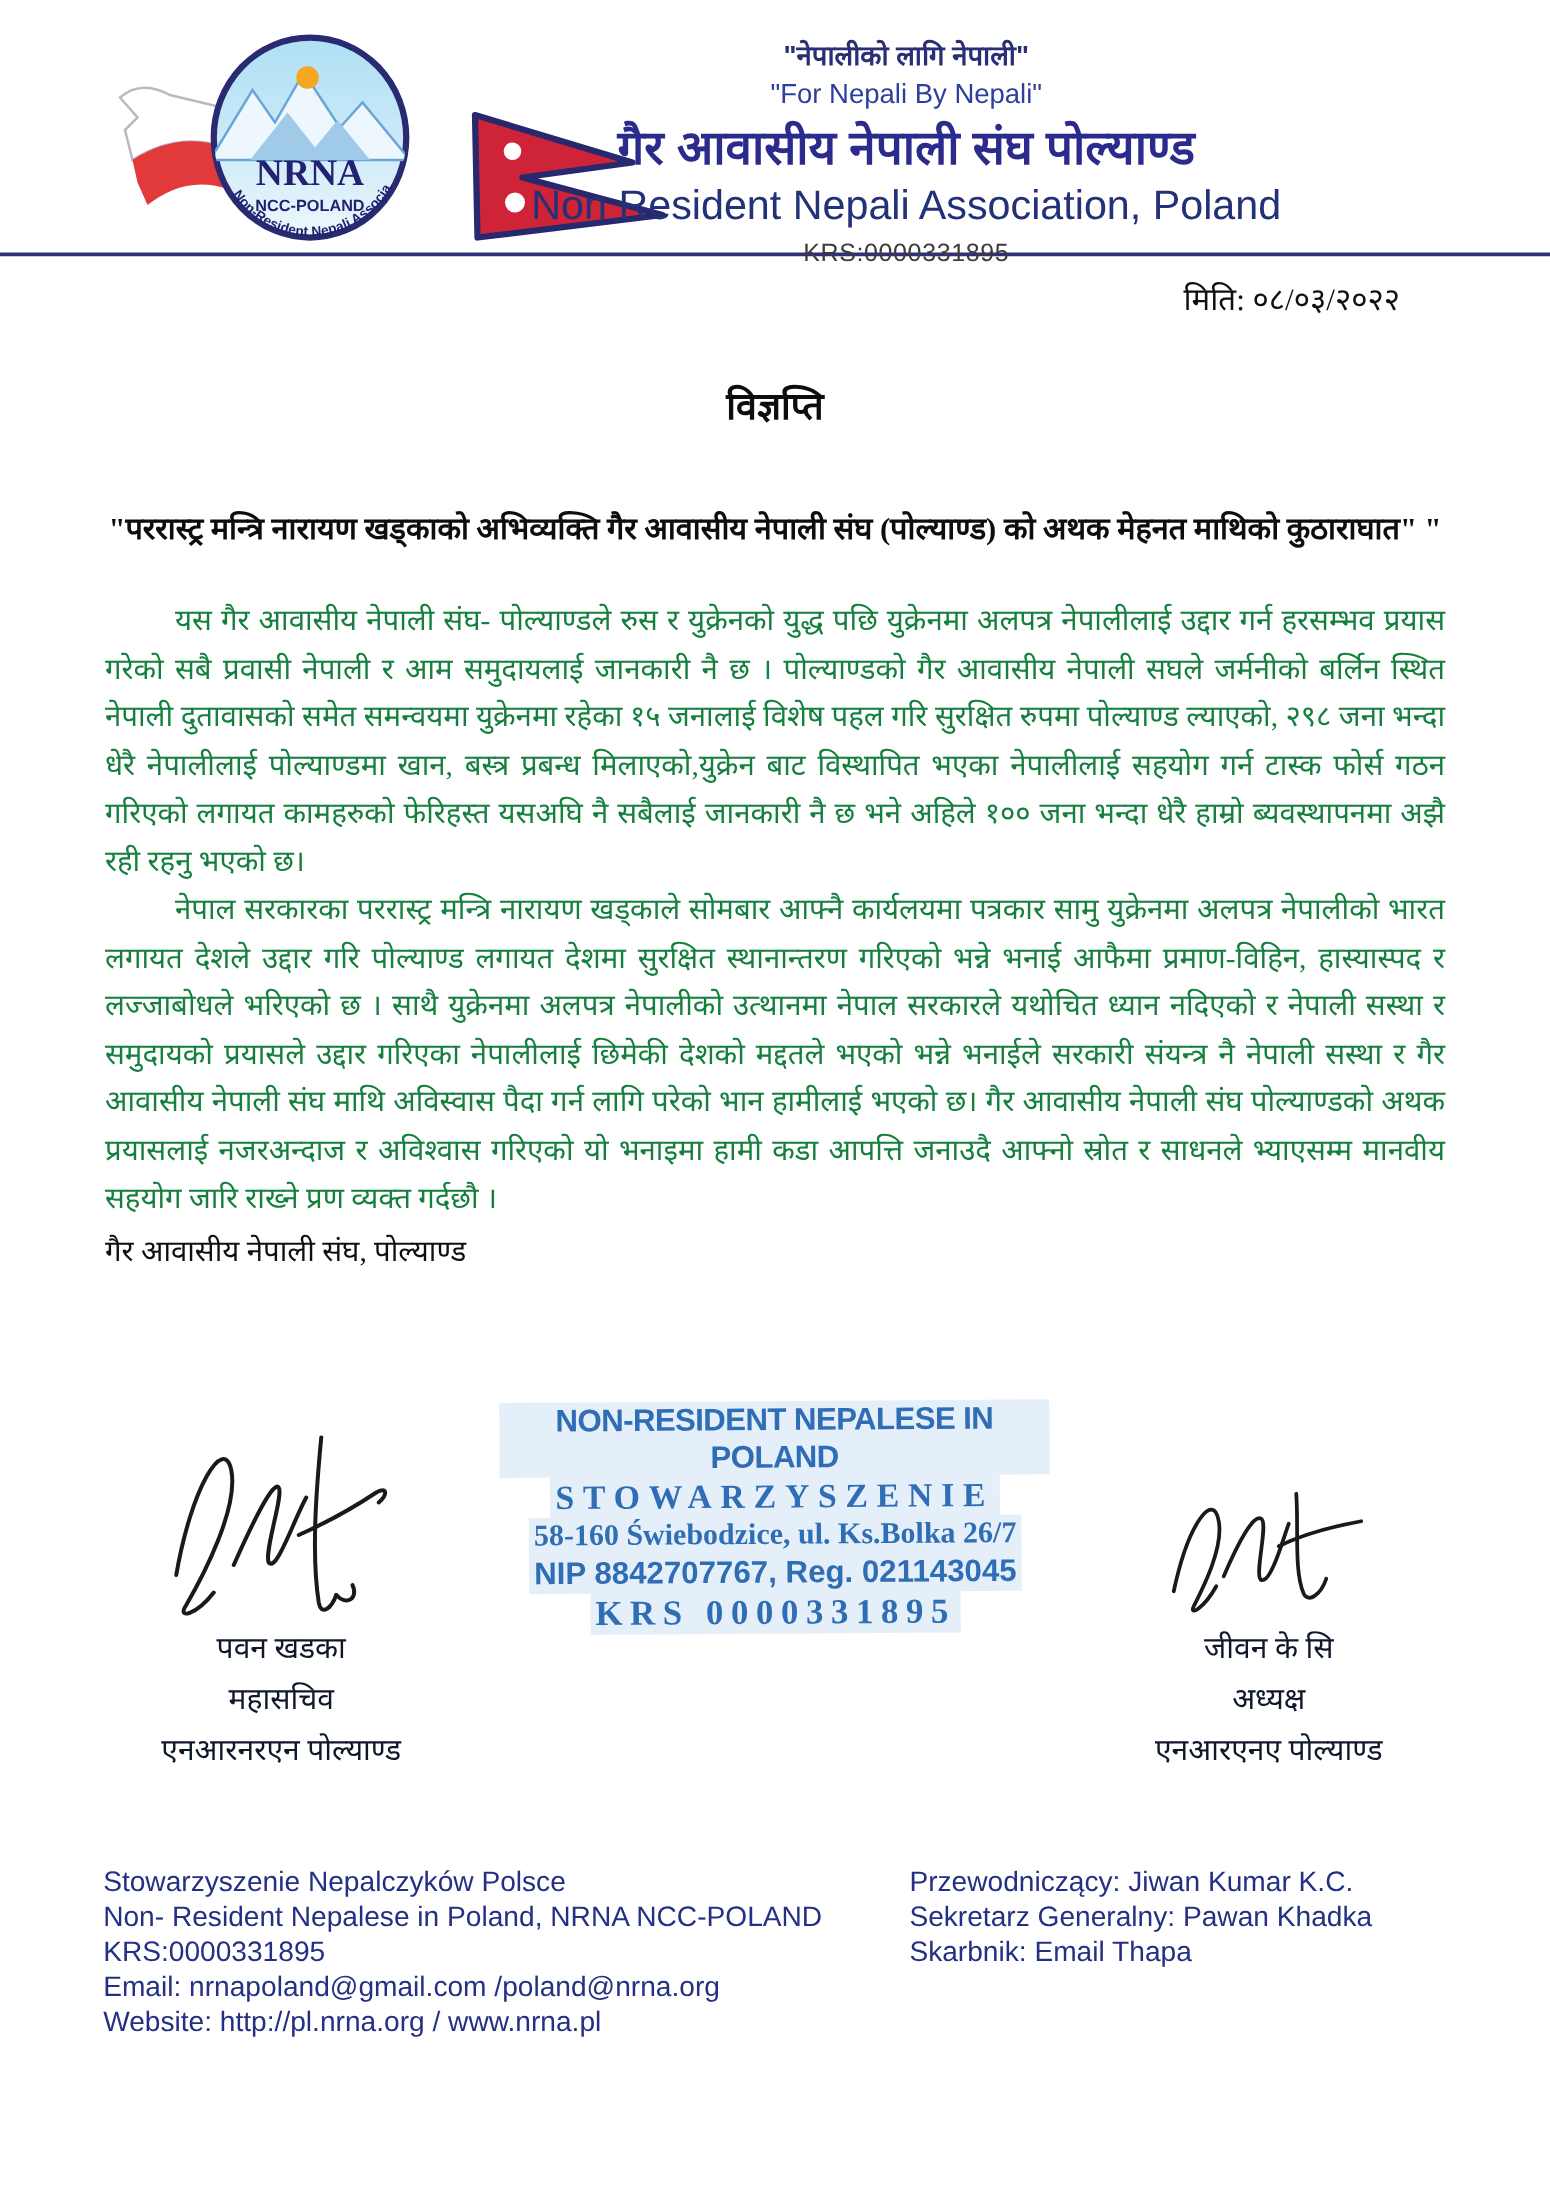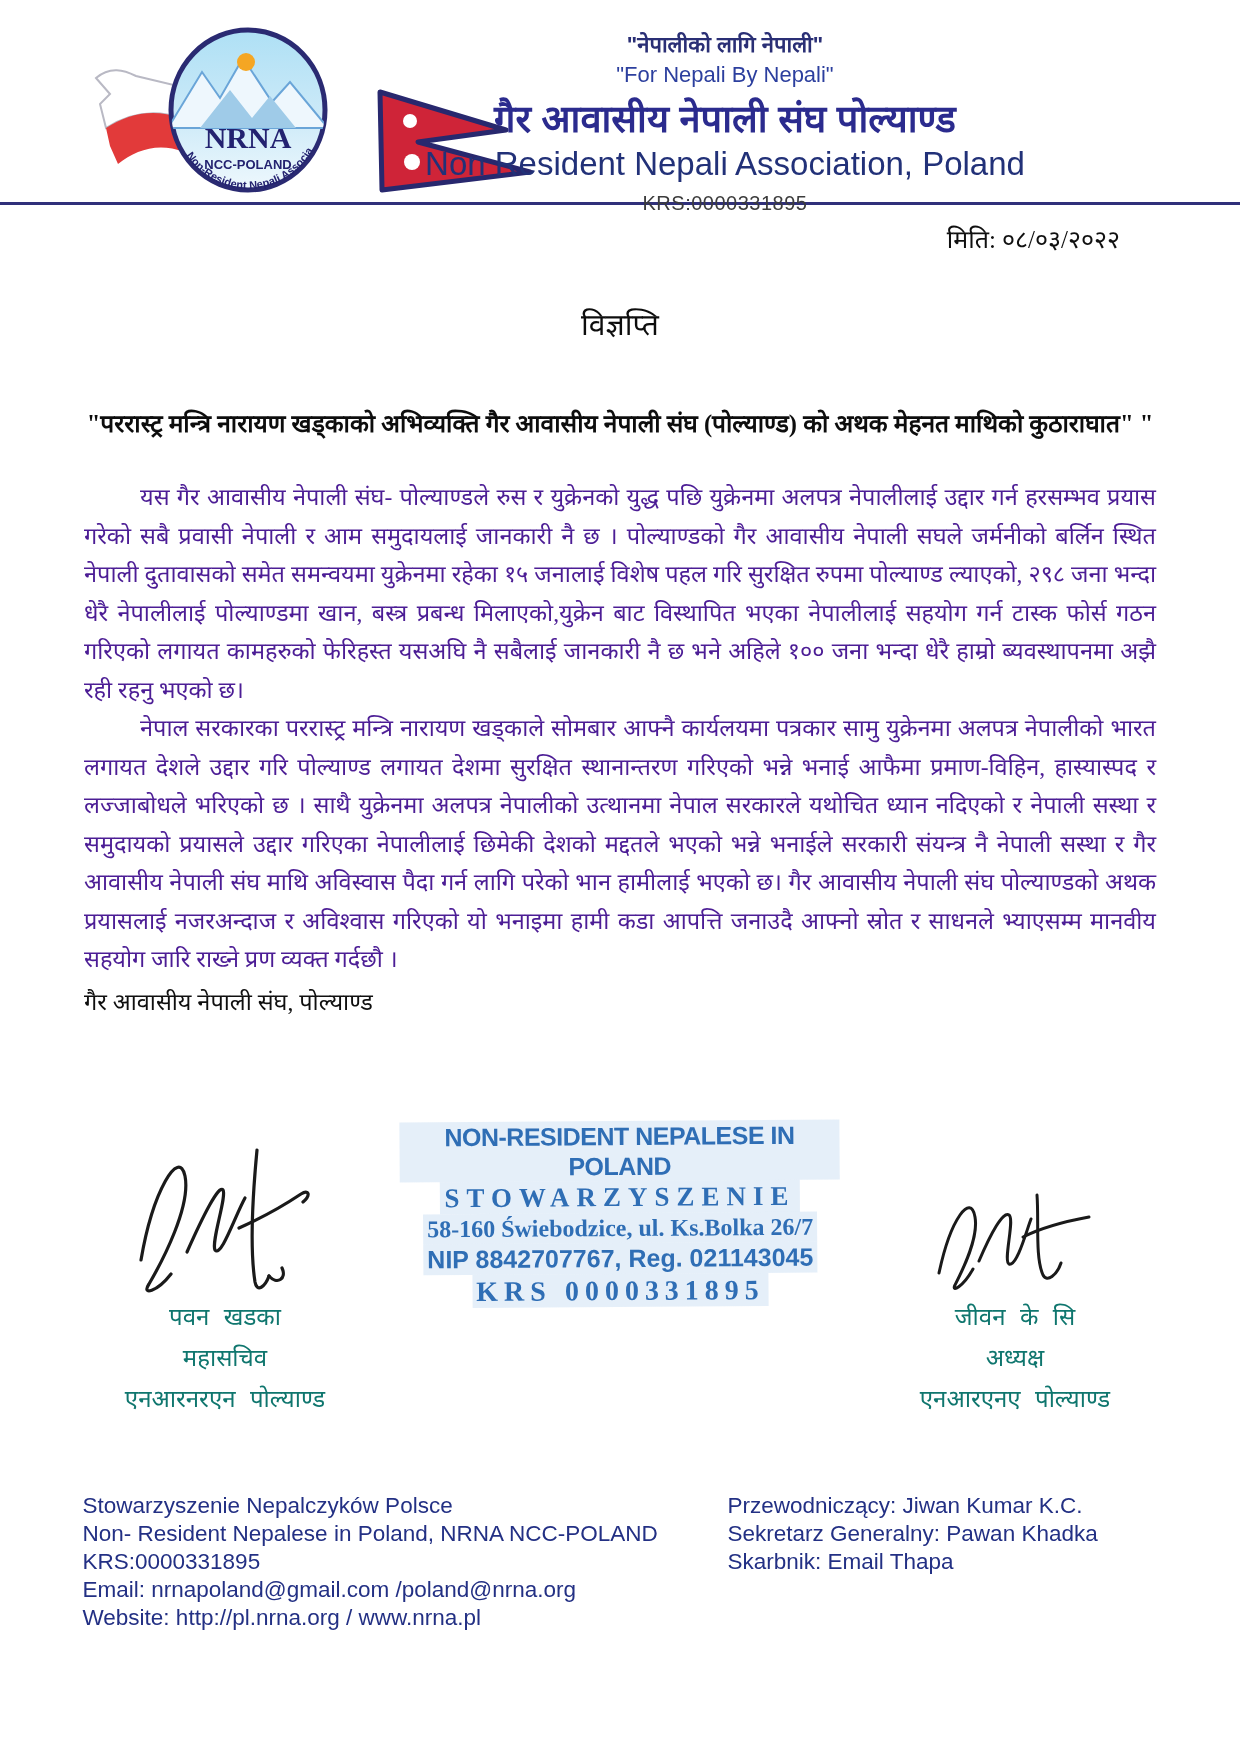--- a/index.html
+++ b/index.html
@@ -19,30 +19,30 @@
     text-align:center;font-family:"Liberation Sans", sans-serif;
   }
   .slogan-np{font-size:22px;font-weight:bold;color:var(--slogan_np,#2a2f75);line-height:30px;}
   .slogan-en{font-size:22px;color:var(--slogan_en,#2c3f9e);line-height:30px;}
   .org-np{margin:6px 0 0 0;font-size:38px;font-weight:bold;color:var(--org_np,#2b2b8e);line-height:46px;}
   .org-en{margin:2px 0 0 0;font-size:33px;font-weight:normal;color:var(--org_en,#223178);line-height:40px;font-family:"Liberation Sans", sans-serif;}
   .krs-line{margin-top:8px;font-size:20px;color:#3c3c3c;letter-spacing:0.5px;}
   .rule{height:3px;background:var(--rule,#30307a);width:100%;}
   
   .date-line{margin-top:16px;padding-right:120px;text-align:right;font-size:25px;color:#101010;}
-  .doc-title{margin-top:48px;text-align:center;font-size:30px;font-weight:normal;color:#0d0d0d;}
+  .doc-title{margin-top:48px;text-align:center;font-size:30px;font-weight:bold;color:#0d0d0d;}
   .headline{
     margin:52px auto 0 auto;width:1072px;
     text-align:center;font-size:24.5px;font-weight:bold;line-height:56px;color:#0d0d0d;
   }
   
   .body-wrap{width:1072px;margin:26px auto 0 auto;}
   .body-par{
     margin:0;font-size:23.5px;line-height:38.5px;
-    text-align:justify;text-indent:56px;color:#4c1d95;
+    text-align:justify;text-indent:56px;color:#15803d;
   }
   .closing{margin:4px 0 0 0;font-size:23.5px;line-height:38.5px;text-align:left;color:#0f0f0f;}
   
   .sig-area{
     display:flex;justify-content:space-between;
     width:1090px;margin:28px auto 0 auto;
   }
   .sig-col{display:flex;flex-direction:column;align-items:center;}
   .sig-col.left{width:300px;}
   .sig-col.center{width:440px;}
@@ -51,21 +51,21 @@
   .stamp{
     margin-top:118px;text-align:center;color:var(--stamp,#2f6eb5);
     transform:rotate(-0.4deg);width:100%;
   }
   .stamp-line{display:inline-block;background:rgba(168,203,235,0.30);padding:0 4px;}
   .stamp-l1{font-family:"Liberation Sans",sans-serif;font-weight:800;font-size:25px;letter-spacing:-0.5px;line-height:30px;}
   .stamp-l2{font-family:"Liberation Serif",serif;font-weight:600;font-size:27px;letter-spacing:7px;line-height:32px;}
   .stamp-l3{font-family:"Liberation Serif",serif;font-weight:700;font-size:24px;line-height:30px;}
   .stamp-l4{font-family:"Liberation Sans",sans-serif;font-weight:800;font-size:25px;line-height:31px;}
   .stamp-l5{font-family:"Liberation Serif",serif;font-weight:600;font-size:28px;letter-spacing:6px;line-height:33px;}
-  .sig-name{font-size:24px;line-height:24px;margin-bottom:17px;color:#0f766e;text-align:left;font-family:Liberation Mono, monospace;}
+  .sig-name{font-size:24px;line-height:24px;margin-bottom:17px;color:#0f172a;text-align:left;}
   
   .footer{
     display:flex;justify-content:space-between;
     width:1075px;margin:62px auto 0 auto;
     font-family:Liberation Sans, sans-serif;
     color:var(--footer,#233084);font-size:22.5px;line-height:28px;
   }
   .footer .col-left{width:620px;}
   .footer .col-right{width:430px;}
 </style>

